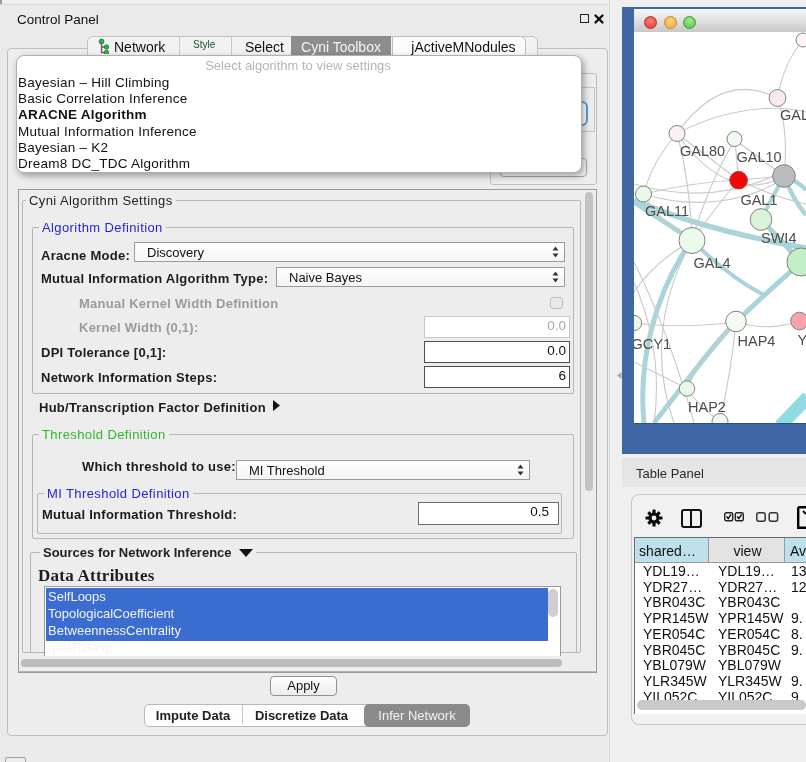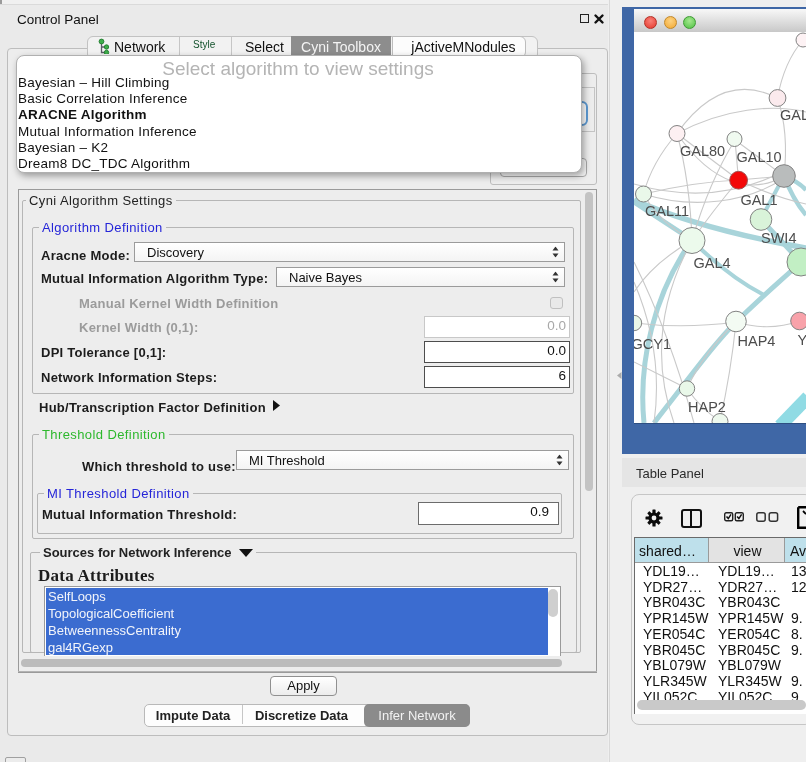--- a/index.html
+++ b/index.html
@@ -100,60 +100,60 @@
 
 <div class="abs lbl" style="left:39px;top:400px;font-size:13px;">Hub/Transcription Factor Definition</div>
 <svg class="abs" style="left:272px;top:400px;" width="9" height="11" viewBox="0 0 9 11">
     <path d="M1 0 L8 5.5 L1 11 Z" fill="#111"></path>
   </svg>
 
 <div class="abs grp" style="left:32px;top:434px;width:540px;height:103px;"></div>
 <div class="abs gtitle" style="left:39px;top:427px;color:#2db82d;">Threshold Definition</div>
 
 <div class="abs lbl" style="left:82px;top:459px;">Which threshold to use:</div>
-<div class="abs combo" style="left:236px;top:450px;width:292px;height:18px;padding-left:39px;">
+<div class="abs combo" style="left:236px;top:460px;width:292px;height:18px;">
   <span class="ct">MI Threshold</span>
   <svg class="ar" viewBox="0 0 7 11">
       <path d="M3.5 0 L6.5 4 L0.5 4 Z" fill="#333"></path>
       <path d="M3.5 11 L6.5 7 L0.5 7 Z" fill="#333"></path>
     </svg>
 </div>
 
 <div class="abs grp" style="left:37px;top:493px;width:523px;height:39px;"></div>
 <div class="abs gtitle" style="left:44px;top:486px;color:#2525d8;">MI Threshold Definition</div>
 
 <div class="abs lbl" style="left:42px;top:507px;">Mutual Information Threshold:</div>
-<div class="abs fld" style="left:418px;top:502px;width:139px;height:20px;border:1px solid #6c6c6c;padding:1px 9px 0 0;box-sizing:content-box;width:130px;">0.9</div>
+<div class="abs fld" style="left:418px;top:502px;width:139px;height:20px;border:1px solid #6c6c6c;padding:1px 9px 0 0;box-sizing:content-box;width:130px;">0.5</div>
 
 <div class="abs grp" style="left:30px;top:552px;width:545px;height:99px;"></div>
 <div class="abs" style="left:40px;top:545px;background:#ededed;padding:0 3px;font-weight:bold;font-size:13px;color:#222;white-space:nowrap;">Sources for Network Inference&nbsp;&nbsp;<svg width="14" height="8" viewBox="0 0 14 8" style="display:inline-block;">
       <path d="M0 0 L14 0 L7 8 Z" fill="#111"></path>
     </svg></div>
 
 <div class="abs lbl" style="left:38px;top:566px;font-size:17px;font-family:Liberation Serif, serif;">Data Attributes</div>
 
 <div class="abs" style="left:44px;top:586px;width:515px;height:69px;background:#fff;border:1px solid #9a9a9a;border-bottom:none;"></div>
-<div class="abs" style="left:46px;top:588px;width:500px;height:67px;background:#3b6cd0;color:#f2f4fa;font-size:13px;line-height:17px;padding-left:2px;">SelfLoops<br>TopologicalCoefficient<br>BetweennessCentrality<br>gal4RGexp</div>
+<div class="abs" style="left:46px;top:588px;width:500px;height:53px;background:#3b6cd0;color:#f2f4fa;font-size:13px;line-height:17px;padding-left:2px;">SelfLoops<br>TopologicalCoefficient<br>BetweennessCentrality<br>gal4RGexp</div>
 <div class="abs" style="left:548px;top:589px;width:10px;height:28px;background:#cfcfcf;border-radius:5px;"></div>
 
 <div class="abs" style="left:18px;top:671px;width:579px;height:1px;background:#b3b3b3;"></div>
 
 <div class="abs" style="left:270px;top:676px;width:65px;height:17px;border:1px solid #909090;border-radius:4px;background:linear-gradient(#ffffff,#ececec);text-align:center;font-size:13px;color:#111;padding-top:1px;">Apply</div>
 
 <div class="abs" style="left:144px;top:704px;width:324px;height:21px;background:#fdfdfd;border:1px solid #b9b9b9;border-radius:5px;"></div>
 <div class="abs" style="left:242px;top:705px;width:1px;height:19px;background:#c6c6c6;"></div>
 <div class="abs" style="left:364px;top:704px;width:106px;height:23px;background:#8b8b8b;border-radius:5px;"></div>
 <div class="abs" style="left:144px;top:708px;width:98px;text-align:center;font-size:13px;font-weight:600;color:#222;">Impute Data</div>
 <div class="abs" style="left:242px;top:708px;width:119px;text-align:center;font-size:13px;font-weight:600;color:#222;">Discretize Data</div>
 <div class="abs" style="left:364px;top:708px;width:106px;text-align:center;font-size:13px;color:#f2f2f2;">Infer Network</div>
 
 <div class="abs" style="left:5px;top:757px;width:19px;height:10px;background:#ececec;border:1.5px solid #a0a0a0;border-radius:2px;"></div>
 
 <div class="abs" style="left:16px;top:55px;width:564px;height:116px;background:#fff;border:1px solid #b0b0b0;border-radius:8px;box-shadow:2px 3px 7px rgba(0,0,0,0.35);"></div>
-<div class="abs" style="left:16px;top:58px;width:564px;text-align:center;font-size:19px;color:#b4b4b4;">Select algorithm to view settings</div>
+<div class="abs" style="left:16px;top:58px;width:564px;text-align:center;font-size:13px;color:#b4b4b4;">Select algorithm to view settings</div>
 <div class="abs" style="left:18px;top:75px;font-size:13.5px;letter-spacing:0.25px;color:#111;line-height:16.2px;white-space:nowrap;">Bayesian – Hill Climbing<br>Basic Correlation Inference<br><b>ARACNE Algorithm</b><br>Mutual Information Inference<br>Bayesian – K2<br>Dream8 DC_TDC Algorithm</div>
 
 <div class="abs" style="left:608px;top:0;width:198px;height:762px;background:#efefef;"></div>
 <div class="abs" style="left:609px;top:0;width:1px;height:762px;background:#d9d9d9;"></div>
 
 <svg class="abs" style="left:617px;top:372px;" width="5" height="7" viewBox="0 0 5 7">
     <path d="M4.5 0 L4.5 7 L0 3.5 Z" fill="#ababab"></path>
   </svg>
 
 <div class="abs" style="left:622px;top:7px;width:184px;height:447px;background:#3f67a6;"></div>

